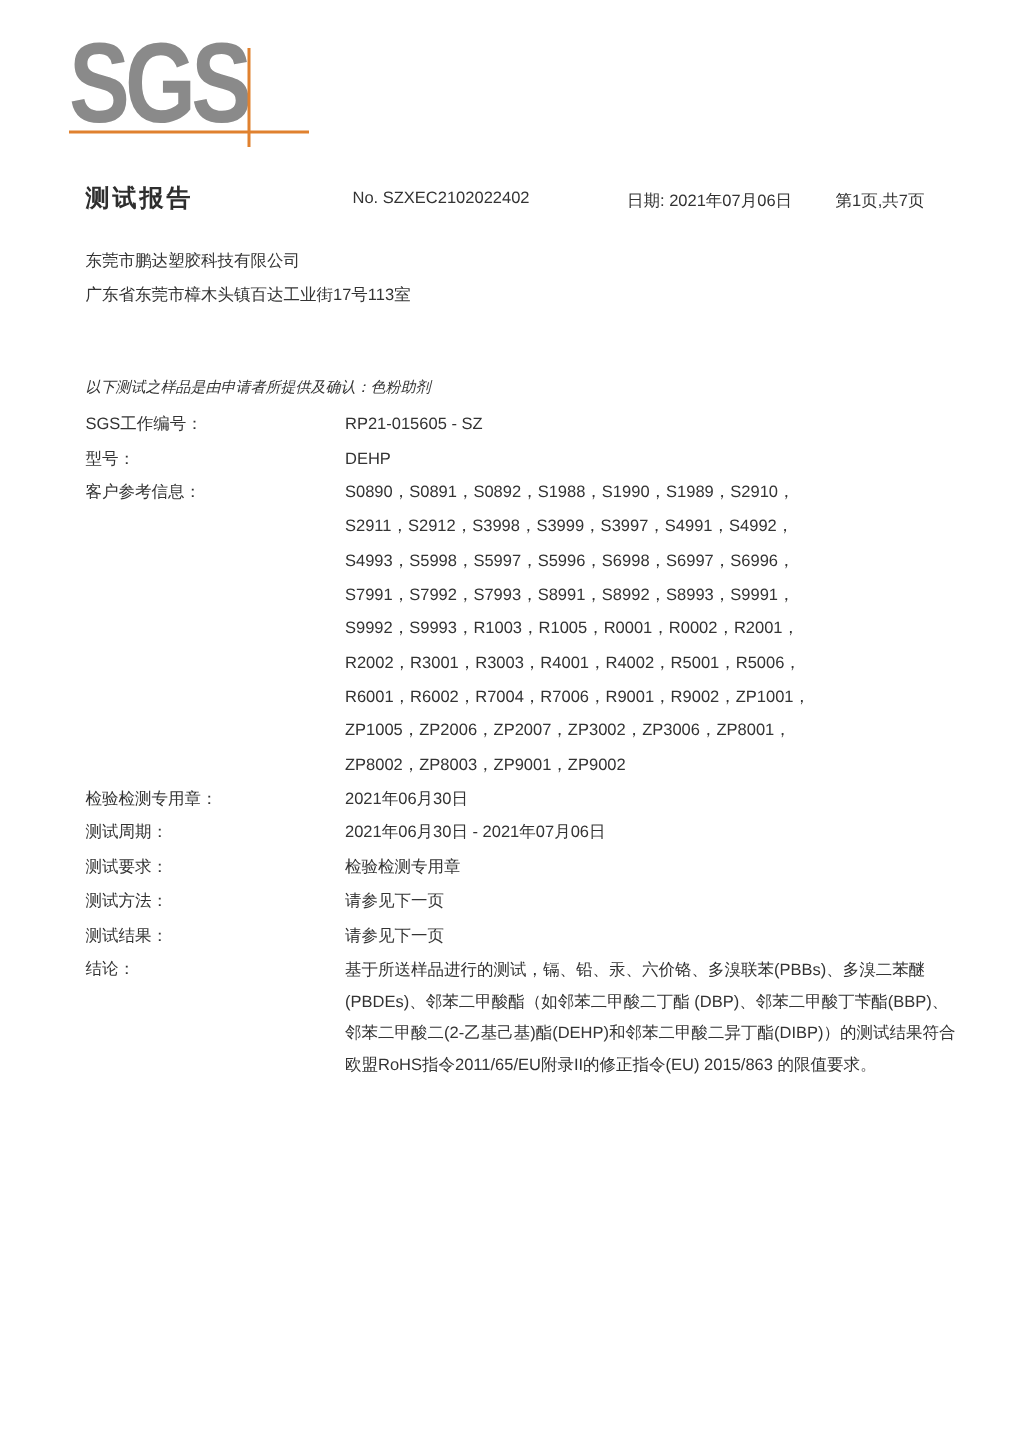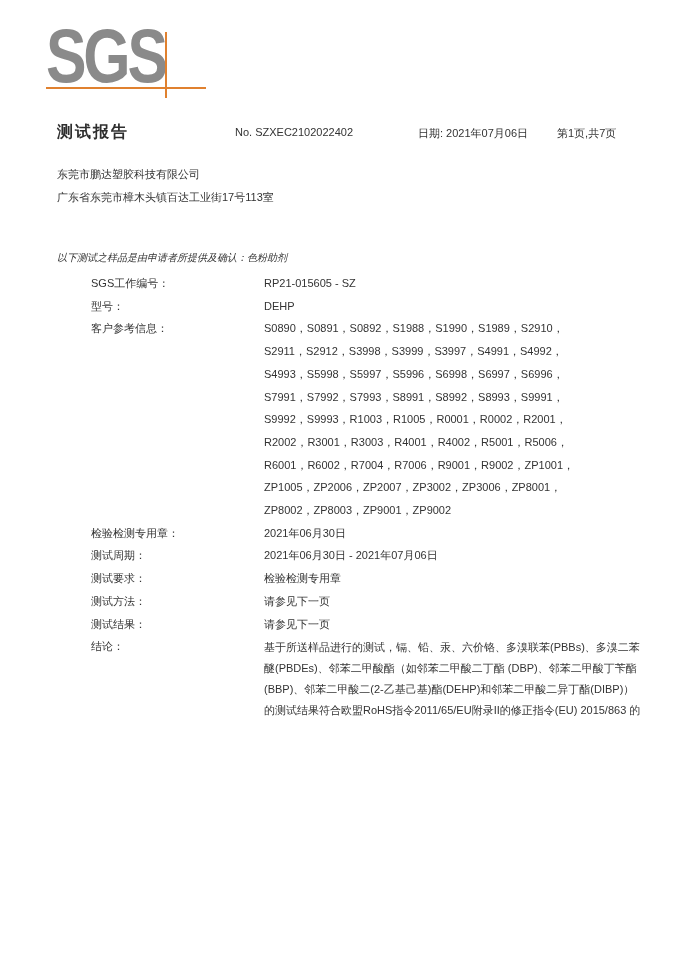--- a/index.html
+++ b/index.html
@@ -22,21 +22,21 @@
   .report-date { position: absolute; left: 418px; top: 4px; font-size: 11px; }
   .page-info { position: absolute; left: 557px; top: 4px; font-size: 11px; }
 
   
   .client { position: absolute; left: 57px; top: 163px; font-size: 11px; line-height: 23px; }
 
   .sample-statement { position: absolute; left: 57px; top: 251px; font-size: 10px; font-style: italic; }
 
   
   .fields { position: absolute; left: 57px; top: 272px; width: 585px; font-size: 11px; }
-  .frow { display: flex; margin-left: 34px; }
+  .frow { display: flex; }
   .flabel { width: 173px; flex: 0 0 173px; line-height: 22.7px; }
   .fvalue { flex: 1; line-height: 22.7px; }
   .ref-line { line-height: 22.7px; }
   .conclusion .fvalue { line-height: 21px; padding-top: 2px; }
 
   
   .company-gray { position: absolute; left: 42px; top: 903px; width: 150px; font-size: 5.5px; line-height: 8px; color: #9a9a9a; z-index: 1; }
   .stamp { position: absolute; left: 55px; top: 833px; width: 120px; height: 120px; z-index: 2; }
 
   .fine-print { position: absolute; left: 186px; top: 837px; width: 487px; font-size: 6px; line-height: 6.9px; color: #3c3c3c; font-weight: bold; text-align: justify; z-index: 0; }

